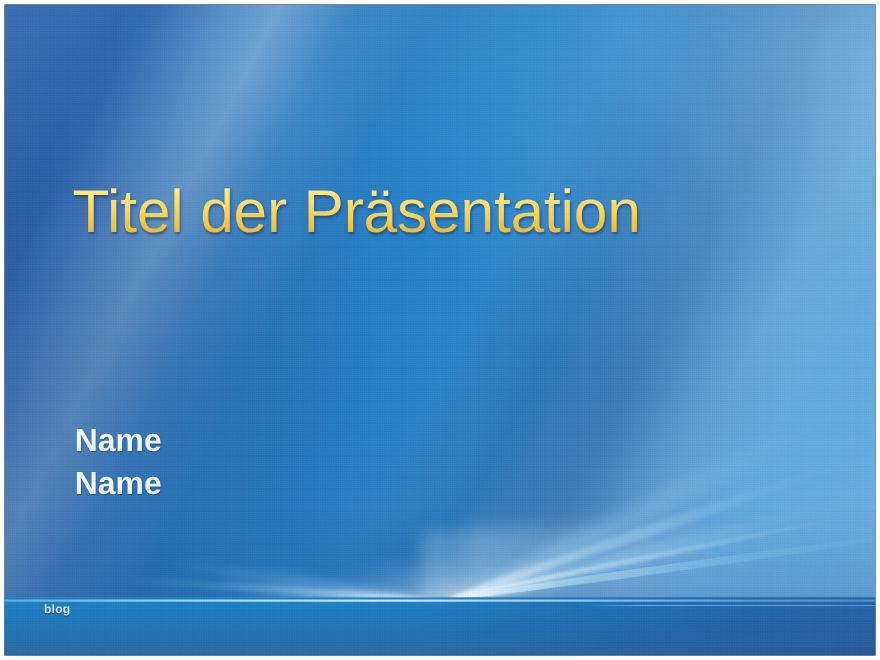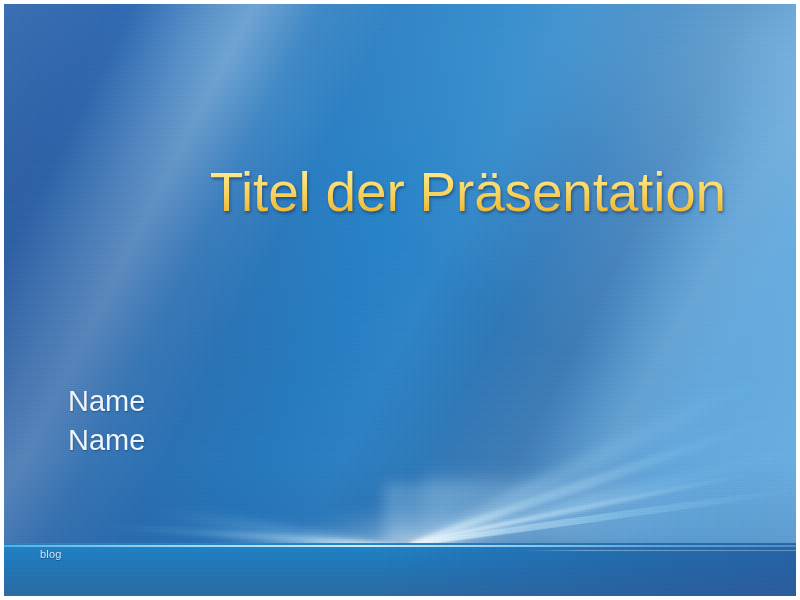--- a/index.html
+++ b/index.html
@@ -24,21 +24,20 @@
     padding: 4px 4px 4px 4px;
     overflow: hidden;
   }
 
   #canvas {
     position: relative;
     width: 792px;
     height: 592px;
     overflow: hidden;
     background: #404040;
-    text-align: right;
   }
 
   
   .layer { position: absolute; inset: 0; pointer-events: none; }
 
   
   .bg-base {
     background:
       linear-gradient(118deg,
         #3a6fb5 0%,
@@ -350,29 +349,29 @@
   #subtitle {
     position: absolute;
     left: 64px;
     top: 378px;
     font-size: 29px;
     line-height: 1.33;
     font-weight: 400;
     color: #eef5fb;
     text-shadow: 0.5px 1px 1.4px rgba(16,44,88,0.48);
   }
-  #subtitle .sub-line { display: block; white-space: nowrap; }
+  #subtitle .sub-line { display: block; white-space: nowrap; font-weight: bold; }
 
   
   #watermark-blog {
     position: absolute;
     left: 36px;
     top: 544px;
     font-size: 11px;
-    font-weight: 400;
+    font-weight: 700;
     letter-spacing: 0.2px;
     color: rgba(236,246,253,0.88);
     text-shadow: 0 1px 1px rgba(12,40,82,0.55);
   }
 
   #watermark-corner {
     position: absolute;
     right: 12px;
     top: 522px;
     font-size: 8px;

